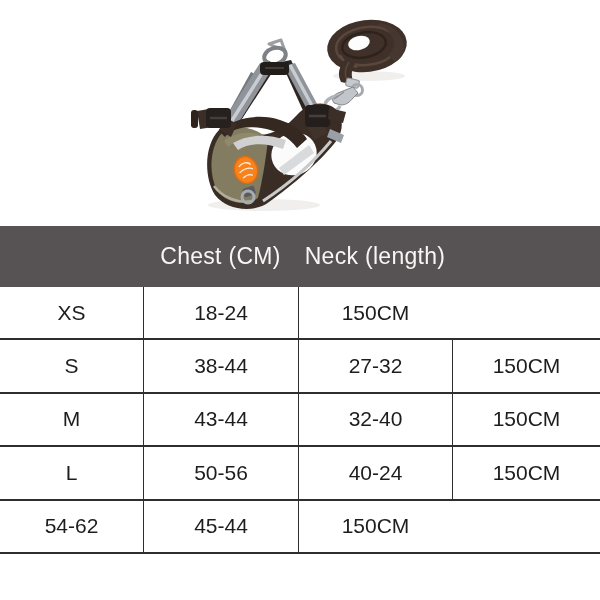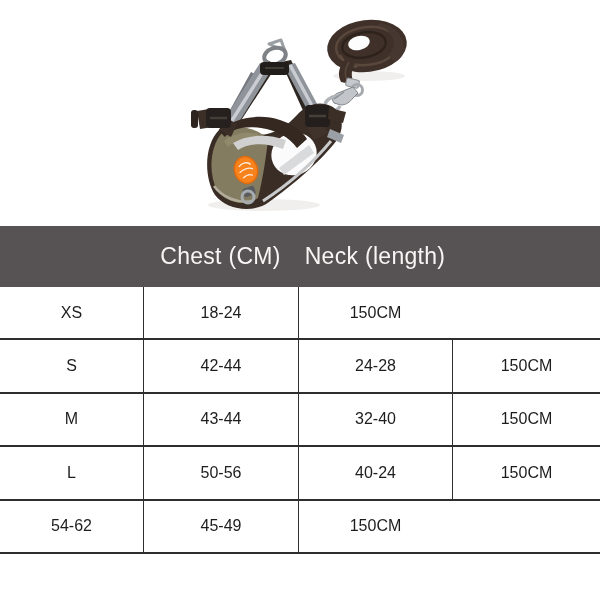--- a/index.html
+++ b/index.html
@@ -15,21 +15,21 @@
     background:#575253; color:#f7f6f5;
     display:grid; grid-template-columns:143px 155px 154px 148px;
     align-items:center; text-align:center;
     font-size:23px; letter-spacing:0.3px; font-weight:400;
   }
   .table-body { position:absolute; top:287px; left:0; width:600px; }
   .trow {
     display:grid; grid-template-columns:143px 155px 154px 148px;
     height:53.4px; box-sizing:border-box;
     border-bottom:2px solid #2f2d2d;
-    color:#1d1d1d; font-size:16px; font-weight:400;
+    color:#1d1d1d; font-size:21px; font-weight:400;
   }
   .tcell {
     display:flex; align-items:center; justify-content:center;
     box-sizing:border-box;
   }
   .trow .tcell + .tcell { border-left:1.5px solid #2f2d2d; }
 </style>
 </head>
 <body>
 
@@ -120,36 +120,36 @@
   </div>
 
   <div class="table-body">
     <div class="trow">
       <div class="tcell">XS</div>
       <div class="tcell">18-24</div>
       <div class="tcell">150CM</div>
     </div>
     <div class="trow">
       <div class="tcell">S</div>
-      <div class="tcell">42-44</div>
-      <div class="tcell">24-28</div>
+      <div class="tcell">38-44</div>
+      <div class="tcell">27-32</div>
       <div class="tcell">150CM</div>
     </div>
     <div class="trow">
       <div class="tcell">M</div>
       <div class="tcell">43-44</div>
       <div class="tcell">32-40</div>
       <div class="tcell">150CM</div>
     </div>
     <div class="trow">
       <div class="tcell">L</div>
       <div class="tcell">50-56</div>
       <div class="tcell">40-24</div>
       <div class="tcell">150CM</div>
     </div>
     <div class="trow">
       <div class="tcell">54-62</div>
-      <div class="tcell">45-49</div>
+      <div class="tcell">45-44</div>
       <div class="tcell">150CM</div>
     </div>
   </div>
 
 </div>
 
 </body></html>

